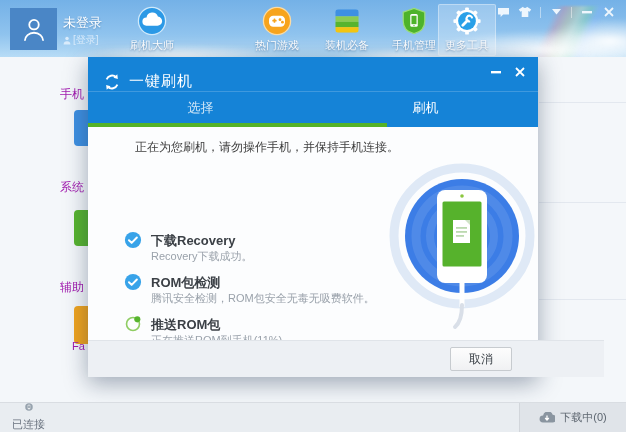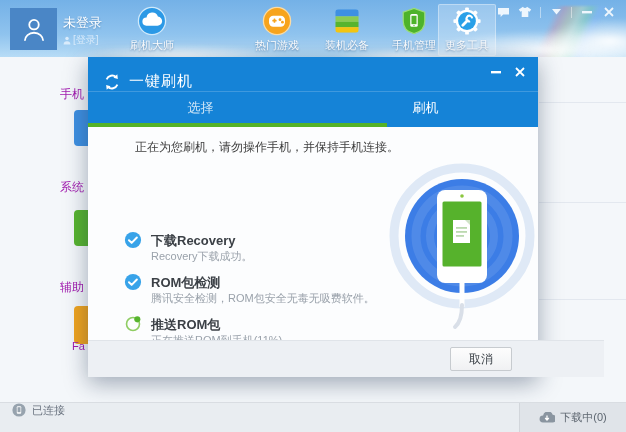--- a/index.html
+++ b/index.html
@@ -46,21 +46,21 @@
   .step{position:absolute;left:36px;}
   .step-icon{position:absolute;left:0;top:0;width:18px;height:18px;}
   .step-title{position:absolute;left:27px;top:1px;font-size:13px;color:#3b4046;white-space:nowrap;font-weight:bold;}
   .step-desc{position:absolute;left:27px;top:18px;font-size:11px;color:#9aa2ab;white-space:nowrap;}
   .phone-illust{position:absolute;left:299px;top:36px;width:150px;height:168px;}
   .dlg-footer{position:absolute;left:0;top:283px;width:516px;height:37px;background:#edf0f4;border-top:1px solid #e0e4e9;box-sizing:border-box;}
   .cancel-btn{position:absolute;left:362px;top:6px;width:62px;height:24px;background:linear-gradient(#fdfdfd,#f0f1f3);border:1px solid #c7cbcf;border-radius:2px;font-size:12px;color:#3c4248;font-family:inherit;cursor:pointer;}
 
   
   .statusbar{position:absolute;left:0;top:402px;width:626px;height:30px;background:#e9edf1;border-top:1px solid #d9dde2;box-sizing:border-box;}
-  .sb-left{position:absolute;left:12px;top:0;height:29px;display:flex;align-items:flex-start;gap:6px;}
+  .sb-left{position:absolute;left:12px;top:0;height:29px;display:flex;align-items:center;gap:6px;flex-direction:column;}
   .sb-left-text{font-size:11px;color:#6b7480;}
   .sb-right{position:absolute;right:0;top:0;width:106px;height:29px;background:#e0e4e9;border-left:1px solid #d2d6db;display:flex;align-items:center;justify-content:center;gap:5px;cursor:pointer;}
   .sb-right-text{font-size:11px;color:#5d6670;}
 </style>
 </head>
 <body>
 
 <div class="app">
 
   <div class="topbar">

